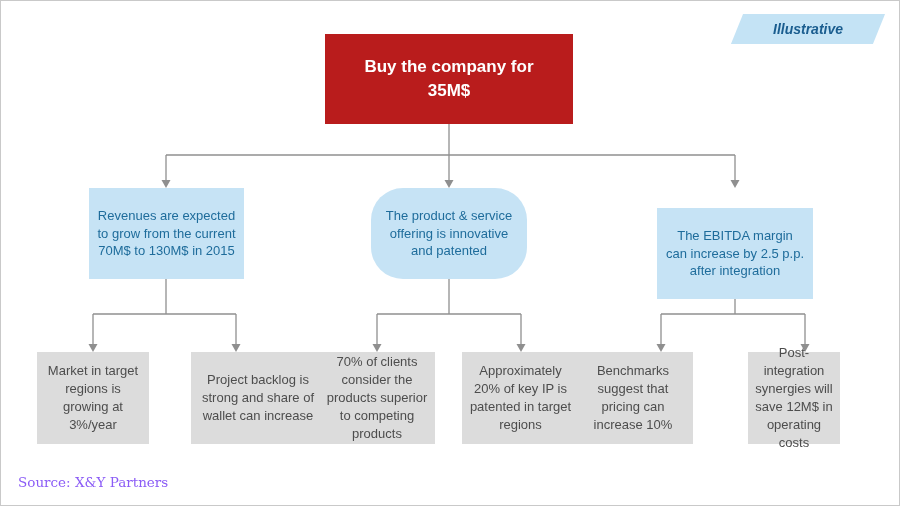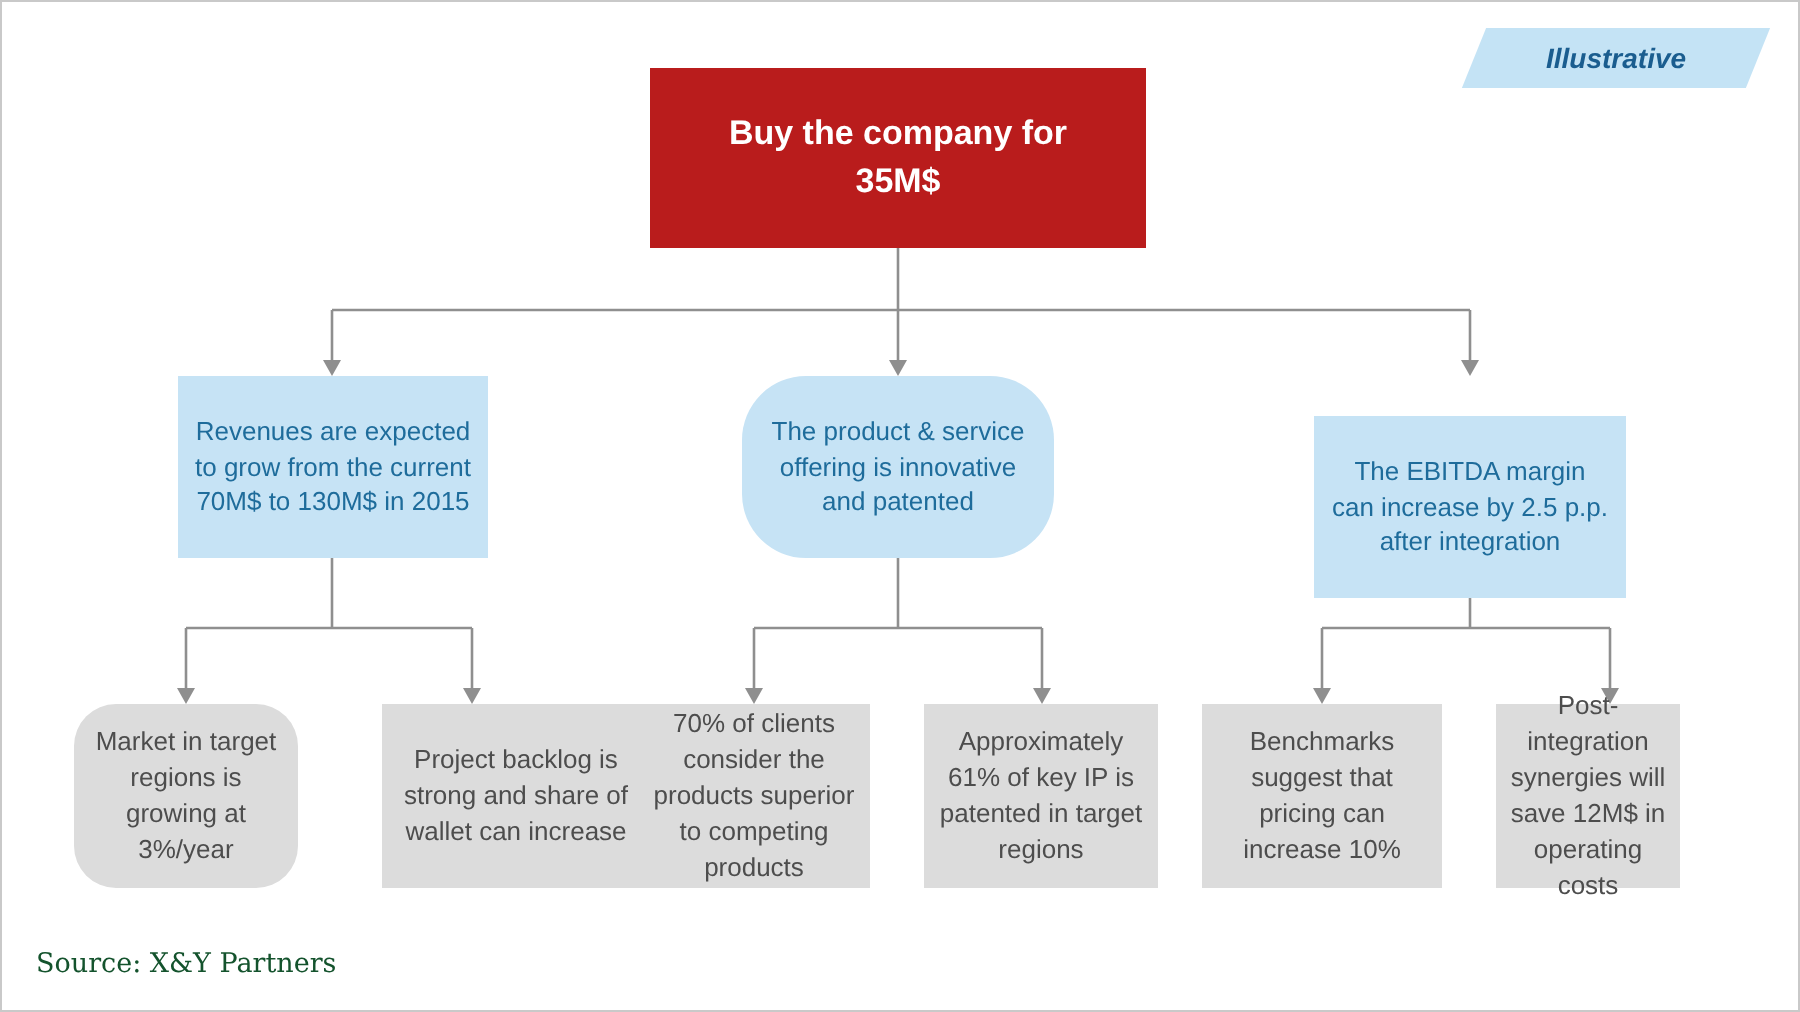--- a/index.html
+++ b/index.html
@@ -52,37 +52,37 @@
   .branch-0 { left: 88px;  width: 155px; }
   .branch-1 { left: 370px; width: 156px; border-radius: 32px; }
   .branch-2 { left: 656px; width: 156px; margin-top: 20px; }
   .leaf-box {
     top: 351px; height: 92px;
     background: #dcdcdc;
     color: #4d4d4d;
     font-size: 13px; line-height: 1.38;
     padding: 0 4px;
   }
-  .leaf-0 { left: 36px;  width: 112px; border-radius: 21px; }
+  .leaf-0 { left: 36px;  width: 112px; }
   .leaf-1 { left: 190px; width: 134px; }
   .leaf-2 { left: 318px; width: 116px; }
   .leaf-3 { left: 461px; width: 117px; }
-  .leaf-4 { left: 600px; width: 120px; }
+  .leaf-4 { left: 572px; width: 120px; }
   .leaf-5 { left: 747px; width: 92px; }
   .connectors {
     position: absolute; left: 0; top: 0;
     width: 900px; height: 506px;
     pointer-events: none;
   }
   .source {
     position: absolute;
     left: 17px; top: 473px;
     font-family: "DejaVu Serif", serif;
     font-size: 13.5px;
-    color: #14532d;
+    color: #8b5cf6;
   }
 </style>
 </head>
 <body>
 
 <div class="stage">
 
   <div class="tag">
     <span>Illustrative</span>
   </div>
@@ -126,19 +126,19 @@
 
   <div class="box root-box">Buy the company for 35M$</div>
 
   <div class="box branch-box branch-0">Revenues are expected to grow from the current 70M$ to 130M$ in 2015</div>
   <div class="box branch-box branch-1">The product &amp; service offering is innovative and patented</div>
   <div class="box branch-box branch-2">The EBITDA margin can increase by 2.5 p.p. after integration</div>
 
   <div class="box leaf-box leaf-0">Market in target regions is growing at 3%/year</div>
   <div class="box leaf-box leaf-1">Project backlog is strong and share of wallet can increase</div>
   <div class="box leaf-box leaf-2">70% of clients consider the products superior to competing products</div>
-  <div class="box leaf-box leaf-3">Approximately 61% of key IP is patented in target regions</div>
+  <div class="box leaf-box leaf-3">Approximately 20% of key IP is patented in target regions</div>
   <div class="box leaf-box leaf-4">Benchmarks suggest that pricing can increase 10%</div>
   <div class="box leaf-box leaf-5">Post-integration synergies will save 12M$ in operating costs</div>
 
   <div class="source">Source: X&amp;Y Partners</div>
 
 </div>
 
 </body></html>

